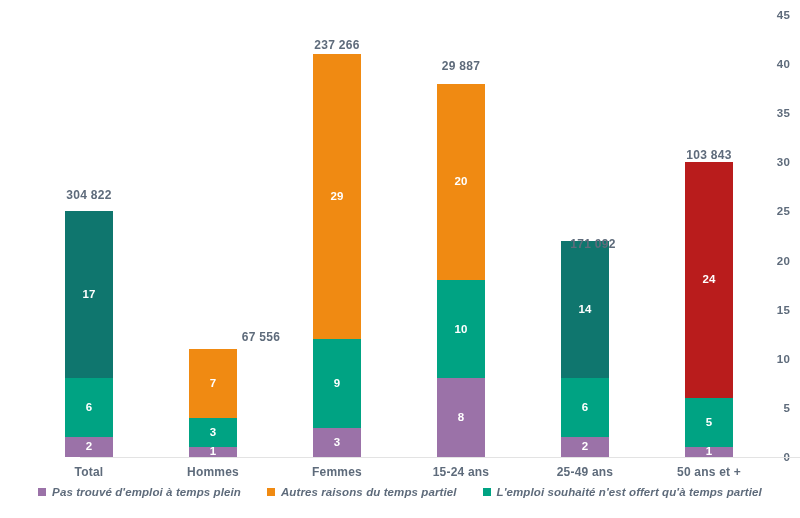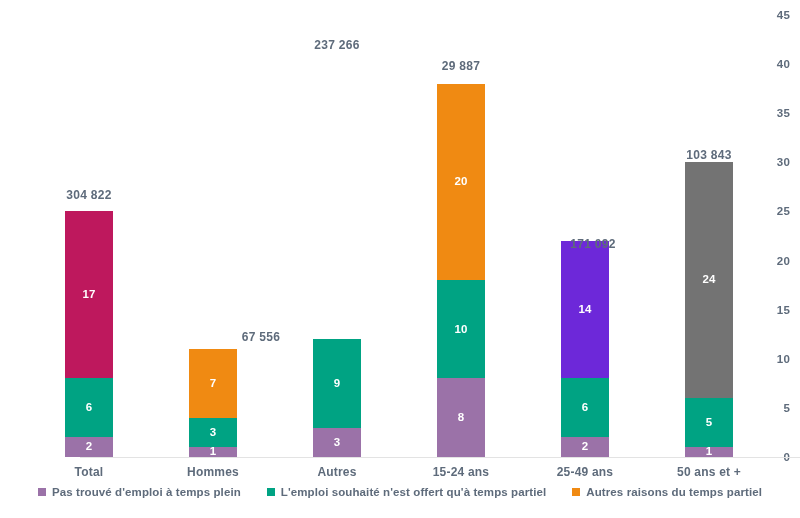--- a/index.html
+++ b/index.html
@@ -105,20 +105,21 @@
   
   #legend {
     position: absolute;
     left: 0;
     top: 486px;
     width: 800px;
     display: flex;
     justify-content: center;
     align-items: flex-end;
     gap: 26px;
+    font-style: italic;
   }
 
   .legend-item {
     display: flex;
     align-items: center;
     gap: 6px;
     white-space: nowrap;
   }
 
   .legend-swatch {
@@ -155,21 +156,21 @@
     <div class="axis-line" style="top:442px;"></div>
     <div id="bars">
         <div class="bar-group" style="left: 25px; width: 48px; height: 442px;">
           <div class="bar-stack">
             <div class="segment" style="background: rgb(155, 114, 168); height: 19.6444px;">
               <span class="segment-label">2</span>
             </div>
             <div class="segment" style="background: rgb(0, 163, 131); height: 58.9333px;">
               <span class="segment-label">6</span>
             </div>
-            <div class="segment" style="background: #be185d; height: 166.978px;">
+            <div class="segment" style="background: #0f766e; height: 166.978px;">
               <span class="segment-label">17</span>
             </div>
           </div>
           <div class="bar-total" style="bottom: 254.52px;">304 822</div>
           <div class="x-tick-label" style="top: 450px;">Total</div>
         </div>
         <div class="bar-group" style="left: 149px; width: 48px; height: 442px;">
           <div class="bar-stack">
             <div class="segment" style="background: rgb(155, 114, 168); height: 9.82222px;">
               <span class="segment-label">1</span>
@@ -185,23 +186,26 @@
           <div class="x-tick-label" style="top: 450px;">Hommes</div>
         </div>
         <div class="bar-group" style="left: 273px; width: 48px; height: 442px;">
           <div class="bar-stack">
             <div class="segment" style="background: rgb(155, 114, 168); height: 29.4667px;">
               <span class="segment-label">3</span>
             </div>
             <div class="segment" style="background: rgb(0, 163, 131); height: 88.4px;">
               <span class="segment-label">9</span>
             </div>
+            <div class="segment" style="background: rgb(240, 138, 18); height: 284.844px;">
+              <span class="segment-label">29</span>
+            </div>
           </div>
           <div class="bar-total" style="bottom: 404.8px;">237 266</div>
-          <div class="x-tick-label" style="top: 450px;">Autres</div>
+          <div class="x-tick-label" style="top: 450px;">Femmes</div>
         </div>
         <div class="bar-group" style="left: 397px; width: 48px; height: 442px;">
           <div class="bar-stack">
             <div class="segment" style="background: rgb(155, 114, 168); height: 78.5778px;">
               <span class="segment-label">8</span>
             </div>
             <div class="segment" style="background: rgb(0, 163, 131); height: 98.2222px;">
               <span class="segment-label">10</span>
             </div>
             <div class="segment" style="background: rgb(240, 138, 18); height: 196.444px;">
@@ -212,53 +216,53 @@
           <div class="x-tick-label" style="top: 450px;">15-24 ans</div>
         </div>
         <div class="bar-group" style="left: 521px; width: 48px; height: 442px;">
           <div class="bar-stack">
             <div class="segment" style="background: rgb(155, 114, 168); height: 19.6444px;">
               <span class="segment-label">2</span>
             </div>
             <div class="segment" style="background: rgb(0, 163, 131); height: 58.9333px;">
               <span class="segment-label">6</span>
             </div>
-            <div class="segment" style="background: #6d28d9; height: 137.511px;">
+            <div class="segment" style="background: #0f766e; height: 137.511px;">
               <span class="segment-label">14</span>
             </div>
           </div>
           <div class="bar-total" style="bottom: 206px; margin-left: 8px;">171 092</div>
           <div class="x-tick-label" style="top: 450px;">25-49 ans</div>
         </div>
         <div class="bar-group" style="left: 645px; width: 48px; height: 442px;">
           <div class="bar-stack">
             <div class="segment" style="background: rgb(155, 114, 168); height: 9.82222px;">
               <span class="segment-label">1</span>
             </div>
             <div class="segment" style="background: rgb(0, 163, 131); height: 49.1111px;">
               <span class="segment-label">5</span>
             </div>
-            <div class="segment" style="background: #737373; height: 235.733px;">
+            <div class="segment" style="background: #b91c1c; height: 235.733px;">
               <span class="segment-label">24</span>
             </div>
           </div>
           <div class="bar-total" style="bottom: 294.791px;">103 843</div>
           <div class="x-tick-label" style="top: 450px;">50 ans et +</div>
         </div>
       </div>
   </div>
 
   <div id="legend">
       <div class="legend-item">
         <span class="legend-swatch" style="background: rgb(155, 114, 168);"></span>
         <span class="legend-text">Pas trouvé d'emploi à temps plein</span>
       </div>
       <div class="legend-item">
+        <span class="legend-swatch" style="background: rgb(240, 138, 18);"></span>
+        <span class="legend-text">Autres raisons du temps partiel</span>
+      </div>
+      <div class="legend-item">
         <span class="legend-swatch" style="background: rgb(0, 163, 131);"></span>
         <span class="legend-text">L'emploi souhaité n'est offert qu'à temps partiel</span>
       </div>
-      <div class="legend-item">
-        <span class="legend-swatch" style="background: rgb(240, 138, 18);"></span>
-        <span class="legend-text">Autres raisons du temps partiel</span>
-      </div>
     </div>
 
 </div>
 
 </body></html>

